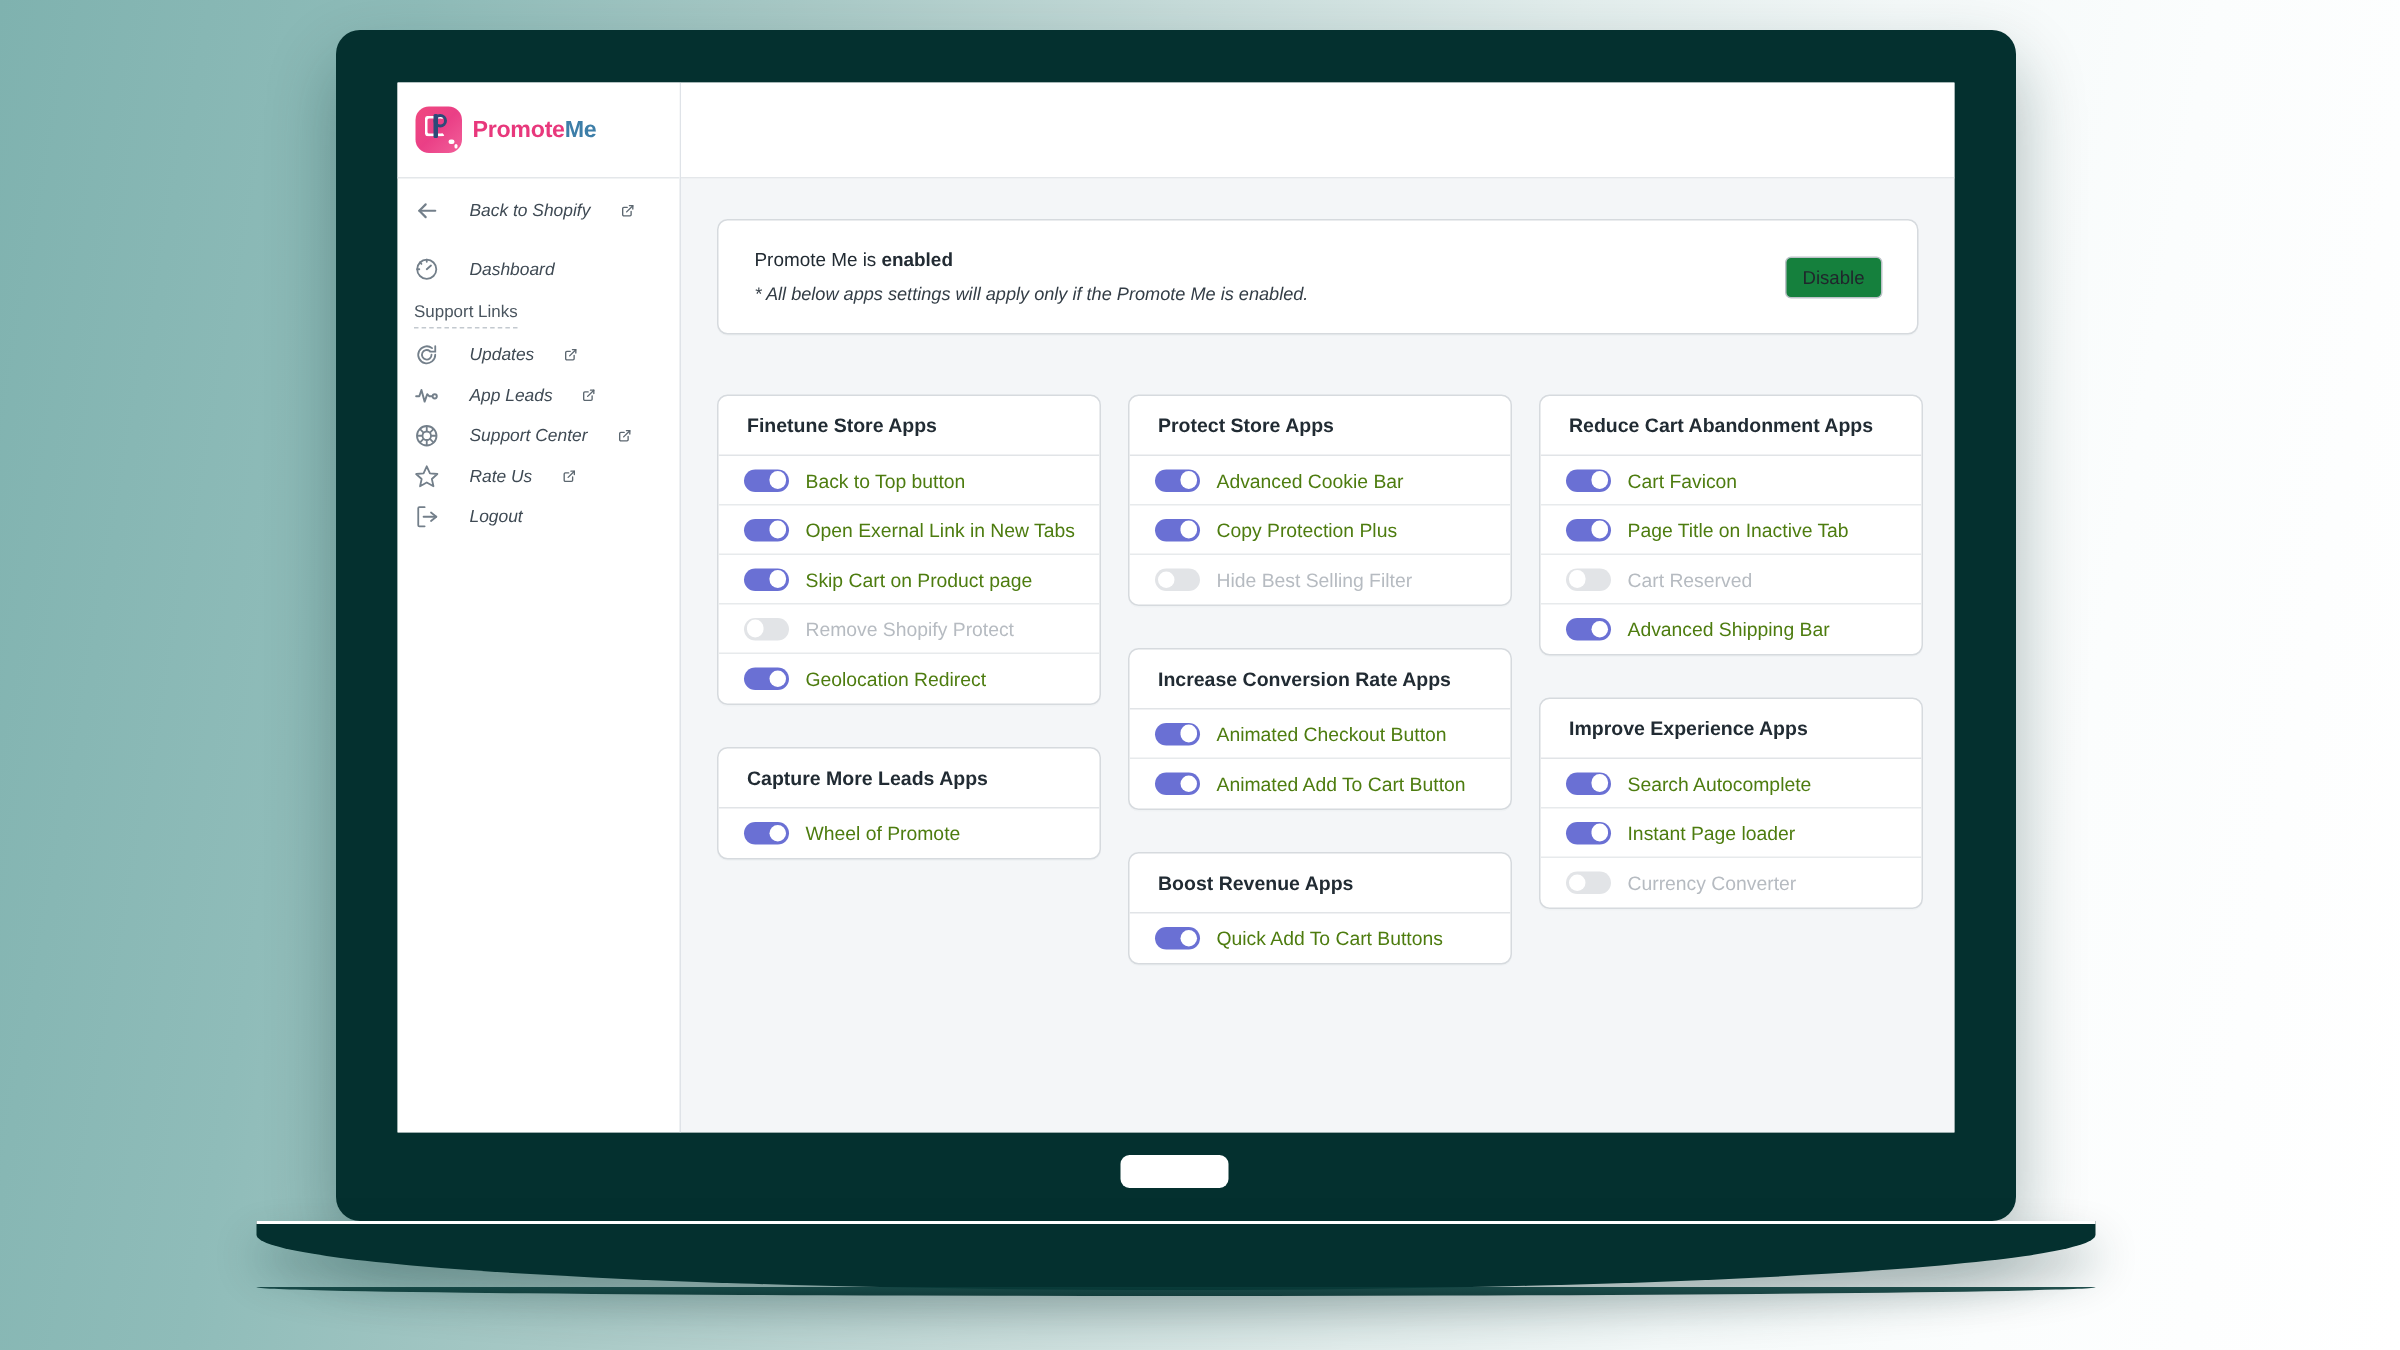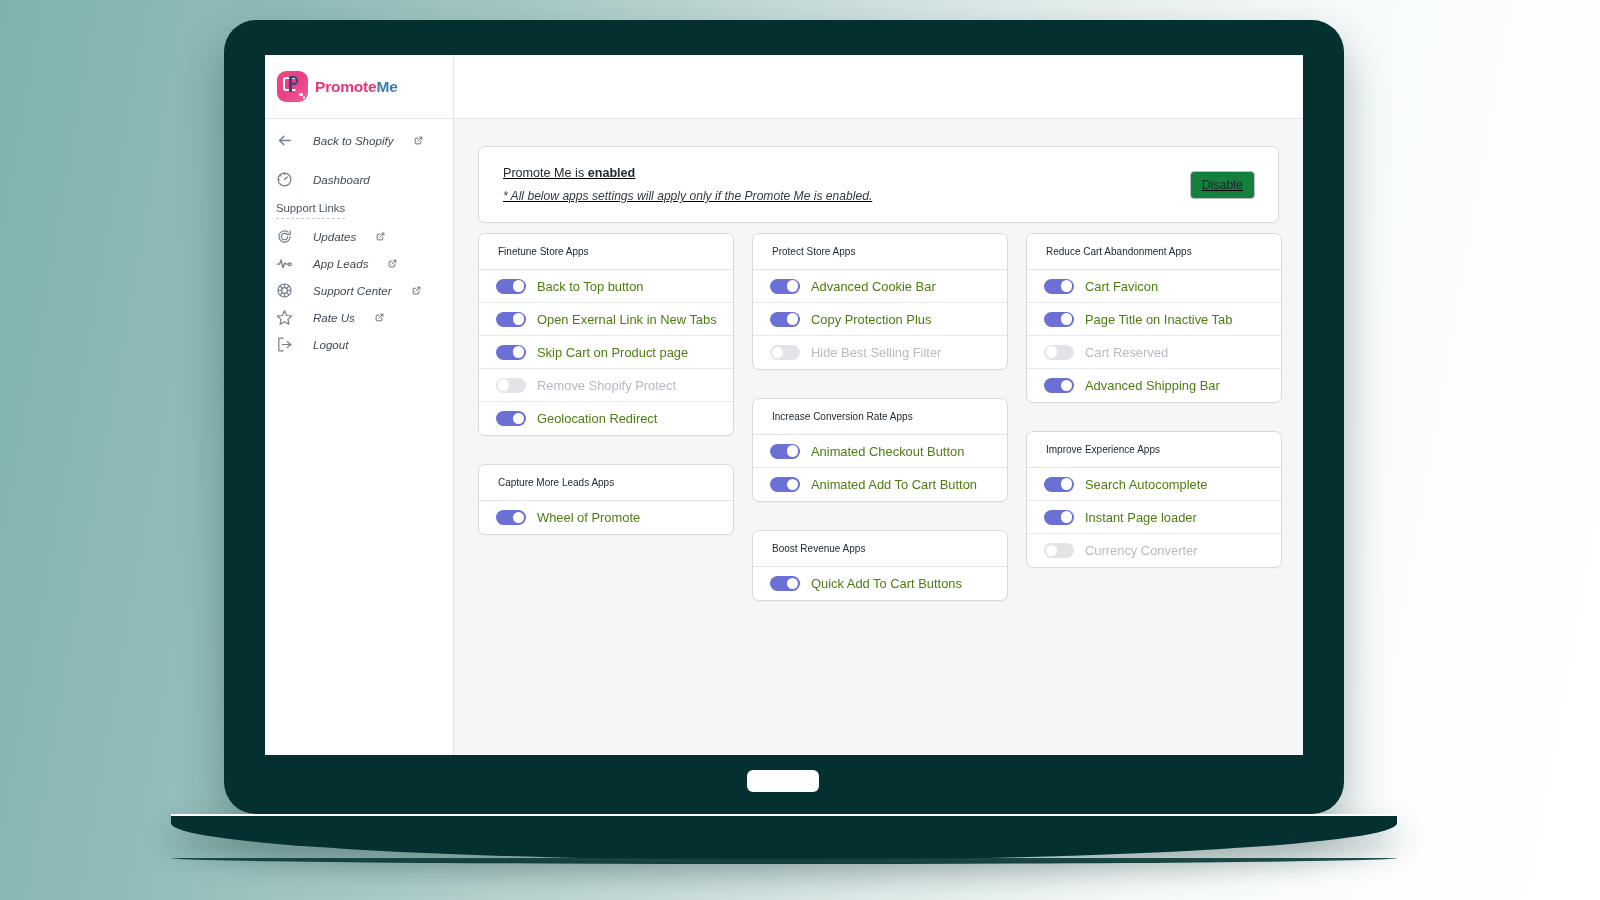--- a/index.html
+++ b/index.html
@@ -12,21 +12,21 @@
   }
 
   
   .laptop-shell {
     position: absolute; left: 224px; top: 20px;
     width: 1120px; height: 800px;
   }
   .laptop-lid {
     position: absolute; left: 0; top: 0; width: 1120px; height: 794px;
     background: #04302f;
-    border-radius: 32px;
+    border-radius: 16px;
     box-shadow: 0 22px 46px rgba(10,45,45,.33);
   }
   .laptop-screen {
     position: absolute; left: 41px; top: 35px;
     width: 1038px; height: 700px;
     background: #f4f6f8;
     overflow: hidden;
     display: flex;
   }
   .cam-notch {
@@ -126,45 +126,44 @@
     display: flex; flex-direction: column;
     background: #f4f6f8;
     overflow: hidden;
   }
   .topbar { height: 64px; flex: 0 0 64px; background: #ffffff;
             border-bottom: 1px solid #e4e7ea; }
   .canvas { flex: 1; padding: 27px 24px 0 24px; }
 
   .banner {
     background: #ffffff; border: 1px solid #d6dade; border-radius: 7px;
-    padding: 19px 23px 19px 24px; margin: 0 0 10px 0;
+    padding: 19px 23px 19px 24px; margin: 0 0 40px 0;
     display: flex; align-items: center; justify-content: space-between;
     box-shadow: 0 1px 0 rgba(22,29,37,.02);
-    text-decoration: underline;
   }
   .banner-l1 { font-size: 12.6px; color: #222b33; margin-bottom: 9px; }
   .banner-l1 b { font-weight: 700; }
   .banner-l2 { font-size: 12.1px; color: #333d46; font-style: italic; }
   .disable-btn {
     background: #15803d; border: 1px solid #bcc2c8; border-radius: 4px;
     font-family: "Liberation Sans", sans-serif;
     font-size: 12.4px; color: #20262c; padding: 6px 11px; cursor: pointer;
   }
 
   .columns { display: flex; gap: 18px; align-items: flex-start; }
   .col { width: 256px; flex: 0 0 256px; display: flex; flex-direction: column; gap: 28px; }
 
   .card {
     background: #ffffff; border: 1px solid #d6dade; border-radius: 7px;
     overflow: hidden;
     box-shadow: 0 1px 0 rgba(22,29,37,.02);
   }
   .card-head {
     padding: 12px 0 12px 19px;
-    font-size: 10px; font-weight: 400; color: #212b33;
+    font-size: 13px; font-weight: 700; color: #212b33;
     border-bottom: 1px solid #e1e4e7;
   }
   .row {
     display: flex; align-items: center; gap: 11px;
     padding: 7px 10px 7px 17px;
     border-bottom: 1px solid #e7eaec;
     min-height: 33px;
   }
   .row:last-child { border-bottom: none; }
   .row-label { font-size: 12.9px; color: #4d7c0f; white-space: nowrap; }

